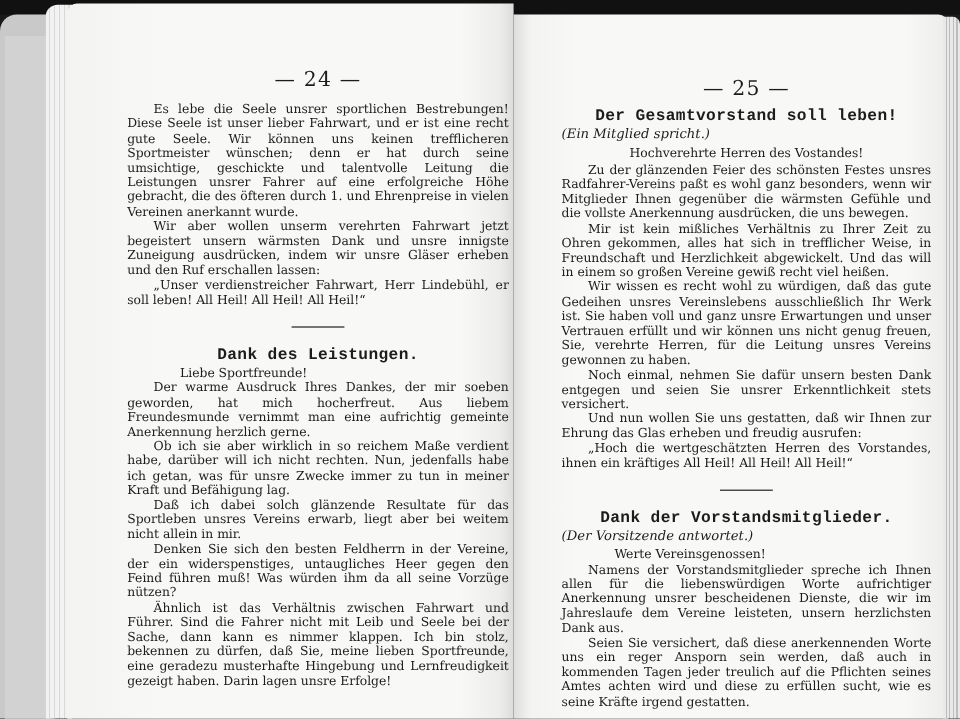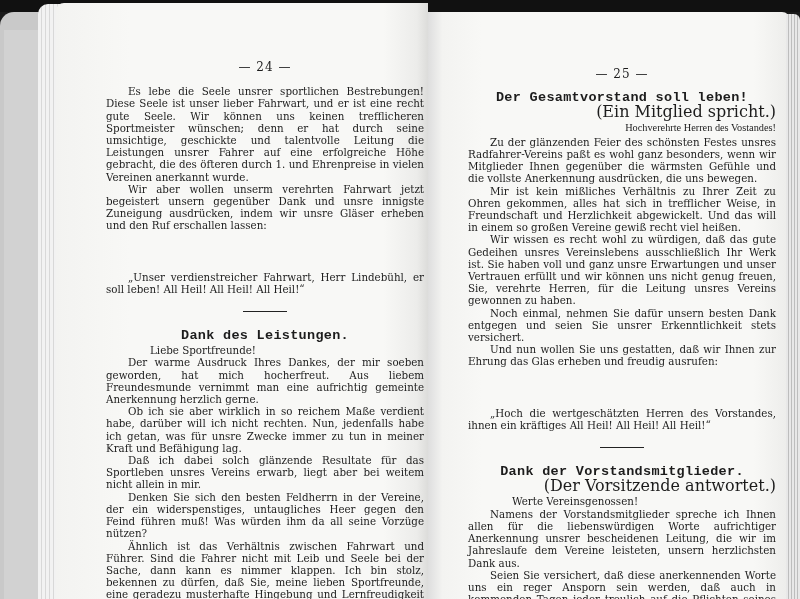--- a/index.html
+++ b/index.html
@@ -47,50 +47,50 @@
   .top-band {
     position: absolute; left: 0; top: 0; width: 800px; height: 12px; background: #111;
   }
   .content {
     position: absolute; font-size: 10.3px; line-height: 12.2px;
     text-align: justify;
   }
   .page-left .content { left: 50px; top: 58px; width: 318px; }
   .page-right .content { left: 40px; top: 56px; width: 308px; }
   .pagenum {
-    text-align: center; font-size: 12px; margin-bottom: 12px; letter-spacing: 1px;
+    text-align: center; font-size: 17px; margin-bottom: 12px; letter-spacing: 1px;
   }
   p { margin: 0; }
   p.ind { text-indent: 22px; }
   p.salute { text-indent: 44px; }
-  p.quote { text-indent: 22px; margin-top: 39px; }
+  p.quote { text-indent: 22px; }
   .divider {
     width: 44px; height: 0; border-top: 1.5px solid #222; margin: 16px auto 18px auto;
   }
   h2 {
     font-family: Liberation Mono, monospace; font-weight: bold;
     font-size: 13.5px; text-align: center; margin: 0 0 2px 0; letter-spacing: 0.3px;
   }
-  .subtitle { text-align: right; font-size: 16px; margin-bottom: 3px; }
-  .salute-center { text-align: right; margin-bottom: 2px; font-family: Liberation Serif, serif; }
+  .subtitle { text-align: left; font-size: 11px; margin-bottom: 3px; font-style: italic; }
+  .salute-center { text-align: center; margin-bottom: 2px; }
 </style>
 </head>
 <body>
 
 <div class="top-band"></div>
 <div class="cover">
     <div class="cover-inner"></div>
   </div>
 <div class="page-edges"></div>
 
 <div class="page page-left">
   <div class="content">
     <div class="pagenum">— 24 —</div>
     <p class="ind">Es lebe die Seele unsrer sportlichen Bestrebungen! Diese Seele ist unser lieber Fahrwart, und er ist eine recht gute Seele. Wir können uns keinen trefflicheren Sportmeister wünschen; denn er hat durch seine umsichtige, geschickte und talentvolle Leitung die Leistungen unsrer Fahrer auf eine erfolgreiche Höhe gebracht, die des öfteren durch 1. und Ehrenpreise in vielen Vereinen anerkannt wurde.</p>
-    <p class="ind">Wir aber wollen unserm verehrten Fahrwart jetzt begeistert unsern gegenüber Dank und unsre innigste Zuneigung ausdrücken, indem wir unsre Gläser erheben und den Ruf erschallen lassen:</p>
+    <p class="ind">Wir aber wollen unserm verehrten Fahrwart jetzt begeistert unsern wärmsten Dank und unsre innigste Zuneigung ausdrücken, indem wir unsre Gläser erheben und den Ruf erschallen lassen:</p>
     <p class="quote">„Unser verdienstreicher Fahrwart, Herr Lindebühl, er soll leben! All Heil! All Heil! All Heil!“</p>
     <div class="divider"></div>
     <h2>Dank des Leistungen.</h2>
     <p class="salute">Liebe Sportfreunde!</p>
     <p class="ind">Der warme Ausdruck Ihres Dankes, der mir soeben geworden, hat mich hocherfreut. Aus liebem Freundesmunde vernimmt man eine aufrichtig gemeinte Anerkennung herzlich gerne.</p>
     <p class="ind">Ob ich sie aber wirklich in so reichem Maße verdient habe, darüber will ich nicht rechten. Nun, jedenfalls habe ich getan, was für unsre Zwecke immer zu tun in meiner Kraft und Befähigung lag.</p>
     <p class="ind">Daß ich dabei solch glänzende Resultate für das Sportleben unsres Vereins erwarb, liegt aber bei weitem nicht allein in mir.</p>
     <p class="ind">Denken Sie sich den besten Feldherrn in der Vereine, der ein widerspenstiges, untaugliches Heer gegen den Feind führen muß! Was würden ihm da all seine Vorzüge nützen?</p>
     <p class="ind">Ähnlich ist das Verhältnis zwischen Fahrwart und Führer. Sind die Fahrer nicht mit Leib und Seele bei der Sache, dann kann es nimmer klappen. Ich bin stolz, bekennen zu dürfen, daß Sie, meine lieben Sportfreunde, eine geradezu musterhafte Hingebung und Lernfreudigkeit gezeigt haben. Darin lagen unsre Erfolge!</p>
 
@@ -106,19 +106,19 @@
     <p class="ind">Zu der glänzenden Feier des schönsten Festes unsres Radfahrer-Vereins paßt es wohl ganz besonders, wenn wir Mitglieder Ihnen gegenüber die wärmsten Gefühle und die vollste Anerkennung ausdrücken, die uns bewegen.</p>
     <p class="ind">Mir ist kein mißliches Verhältnis zu Ihrer Zeit zu Ohren gekommen, alles hat sich in trefflicher Weise, in Freundschaft und Herzlichkeit abgewickelt. Und das will in einem so großen Vereine gewiß recht viel heißen.</p>
     <p class="ind">Wir wissen es recht wohl zu würdigen, daß das gute Gedeihen unsres Vereinslebens ausschließlich Ihr Werk ist. Sie haben voll und ganz unsre Erwartungen und unser Vertrauen erfüllt und wir können uns nicht genug freuen, Sie, verehrte Herren, für die Leitung unsres Vereins gewonnen zu haben.</p>
     <p class="ind">Noch einmal, nehmen Sie dafür unsern besten Dank entgegen und seien Sie unsrer Erkenntlichkeit stets versichert.</p>
     <p class="ind">Und nun wollen Sie uns gestatten, daß wir Ihnen zur Ehrung das Glas erheben und freudig ausrufen:</p>
     <p class="quote">„Hoch die wertgeschätzten Herren des Vorstandes, ihnen ein kräftiges All Heil! All Heil! All Heil!“</p>
     <div class="divider"></div>
     <h2>Dank der Vorstandsmitglieder.</h2>
     <div class="subtitle">(Der Vorsitzende antwortet.)</div>
     <p class="salute">Werte Vereinsgenossen!</p>
-    <p class="ind">Namens der Vorstandsmitglieder spreche ich Ihnen allen für die liebenswürdigen Worte aufrichtiger Anerkennung unsrer bescheidenen Leitung, die wir im Jahreslaufe dem Vereine leisteten, unsern herzlichsten Dank aus.</p>
+    <p class="ind">Namens der Vorstandsmitglieder spreche ich Ihnen allen für die liebenswürdigen Worte aufrichtiger Anerkennung unsrer bescheidenen Dienste, die wir im Jahreslaufe dem Vereine leisteten, unsern herzlichsten Dank aus.</p>
     <p class="ind">Seien Sie versichert, daß diese anerkennenden Worte uns ein reger Ansporn sein werden, daß auch in kommenden Tagen jeder treulich auf die Pflichten seines Amtes achten wird und diese zu erfüllen sucht, wie es seine Kräfte irgend gestatten.</p>
 
   </div>
 </div>
 
 <div class="right-edge"></div>
 
 </body></html>

